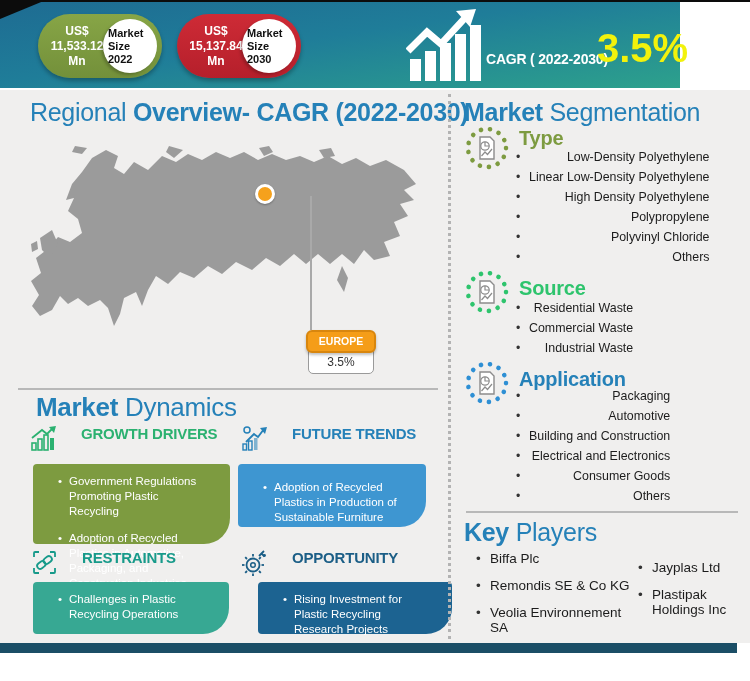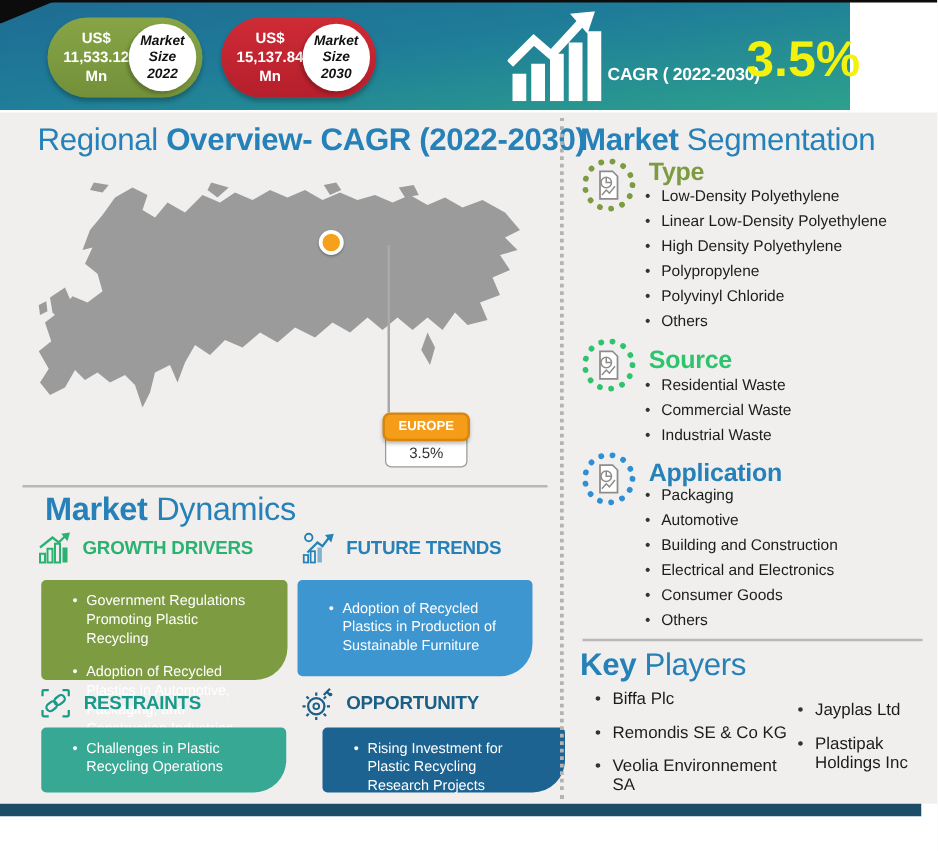--- a/index.html
+++ b/index.html
@@ -13,22 +13,22 @@
                clip-path:polygon(0 0,100% 0,0 100%);}
   .pill{position:absolute;top:14px;width:124px;height:64px;border-radius:34px;
         box-shadow:0 3px 4px rgba(0,0,0,.28);}
   .pill-2022{left:38px;background:linear-gradient(180deg,#87a546 0%,#73903a 100%);}
   .pill-2030{left:177px;background:linear-gradient(180deg,#ce2b36 0%,#b51f2b 100%);}
   .pill-val{position:absolute;left:7px;top:50%;transform:translateY(-50%);width:64px;
             text-align:center;color:#ffffff;font-weight:700;font-size:12px;line-height:15px;}
   .pill-val span{display:block;}
   .pill-circle{position:absolute;right:5px;top:5px;width:54px;height:54px;border-radius:50%;
                background:#ffffff;display:flex;align-items:center;justify-content:center;
-               text-align:center;font-weight:700;font-size:11px;line-height:13px;color:#111;
-               padding:5px;box-sizing:border-box;box-shadow:-2px 2px 3px rgba(0,0,0,.22);font-style:italic;}
+               text-align:left;font-weight:700;font-size:11px;line-height:13px;color:#111;
+               padding:5px;box-sizing:border-box;box-shadow:-2px 2px 3px rgba(0,0,0,.22);}
   .banner-chart{position:absolute;left:406px;top:9px;}
   .cagr-label{position:absolute;left:486px;top:51px;color:#ffffff;font-weight:700;
               font-size:14px;letter-spacing:-.2px;}
   .cagr-value{position:absolute;left:597px;top:26px;color:#f2f20c;font-weight:700;font-size:40px;}
   
   .content{position:absolute;left:0;top:90px;width:750px;height:553px;background:#f0efee;}
   .title{position:absolute;font-size:25px;color:#2581b8;letter-spacing:-.3px;white-space:nowrap;}
   .title .t-b{font-weight:700;}
   .title .t-r{font-weight:400;}
   
@@ -40,42 +40,42 @@
   .europe-box{position:absolute;left:306px;top:240px;width:70px;height:23px;background:#f59d18;
               border:2px solid #d8860e;border-radius:6px;box-sizing:border-box;color:#ffffff;
               font-weight:700;font-size:10.5px;text-align:center;line-height:19px;z-index:3;
               box-shadow:0 2px 3px rgba(0,0,0,.25);}
   .pct-box{position:absolute;left:308px;top:261px;width:66px;height:23px;background:#ffffff;
            border:1.5px solid #9a9a9a;border-radius:0 0 5px 5px;box-sizing:border-box;
            color:#333;font-size:12px;text-align:center;line-height:20px;z-index:2;}
   .h-divider{position:absolute;background:#b8b8b8;height:1.5px;}
   .div-map{left:18px;top:298px;width:420px;}
   .div-kp{left:466px;top:421px;width:272px;}
-  .q-head{position:absolute;display:flex;align-items:center;gap:9px;}
+  .q-head{position:absolute;display:flex;gap:24px;}
   .q-head .q-label{font-weight:700;font-size:15px;letter-spacing:-.2px;white-space:nowrap;}
   .q-box{position:absolute;border-radius:4px 4px 26px 4px;color:#ffffff;}
   .q-box ul{margin:0;padding:10px 25px;list-style:none;display:flex;flex-direction:column;gap:11px;
             font-size:11.5px;line-height:1.32;}
   .q-box li{padding-left:11px;position:relative;}
   .q-box li::before{content:"\2022";position:absolute;left:0;}
   .box-gd{left:33px;top:374px;width:197px;height:80px;background:#7d9b40;}
-  .box-ft{left:238px;top:374px;width:188px;height:77px;background:#3e96d1;}
+  .box-ft{left:238px;top:374px;width:188px;height:63px;background:#3e96d1;}
   .box-rs{left:33px;top:492px;width:196px;height:52px;background:#37a893;}
   .box-op{left:238px;top:492px;width:194px;height:52px;background:#1c6391;margin-left:20px;}
   .hd-gd{left:30px;top:335px;color:#2bb170;}
   .hd-ft{left:241px;top:335px;color:#2581b8;}
   .hd-rs{left:31px;top:459px;color:#179a8a;}
   .hd-op{left:241px;top:459px;color:#1b5e86;}
   
   .v-divider{position:absolute;left:448px;top:4px;height:545px;width:0;
              border-left:3px dotted #b3b3b3;}
   .ring-icon{position:absolute;left:465px;}
   .seg-head{position:absolute;left:519px;font-weight:700;font-size:20px;letter-spacing:-.2px;}
   .seg-list{position:absolute;left:516px;margin:0;padding:0;list-style:none;font-size:12.4px;
-            color:#1c1c1c;}
+            color:#1c1c1c;text-align:right;}
   .seg-list li{height:20px;line-height:20px;padding-left:13px;position:relative;white-space:nowrap;}
   .seg-list li::before{content:"\2022";position:absolute;left:0;color:#333;}
   .kp-list{position:absolute;margin:0;padding:0;list-style:none;font-size:13.5px;color:#1c1c1c;}
   .kp-list li{padding-left:14px;position:relative;margin-bottom:12px;line-height:15px;}
   .kp-list li::before{content:"\2022";position:absolute;left:0;color:#333;}
   .kp-col1{left:476px;top:461px;width:160px;}
   .kp-col2{left:638px;top:470px;width:100px;}
   
   .bottom-bar{position:absolute;left:0;top:643px;width:737px;height:10px;background:#1b4e66;}
 </style>

